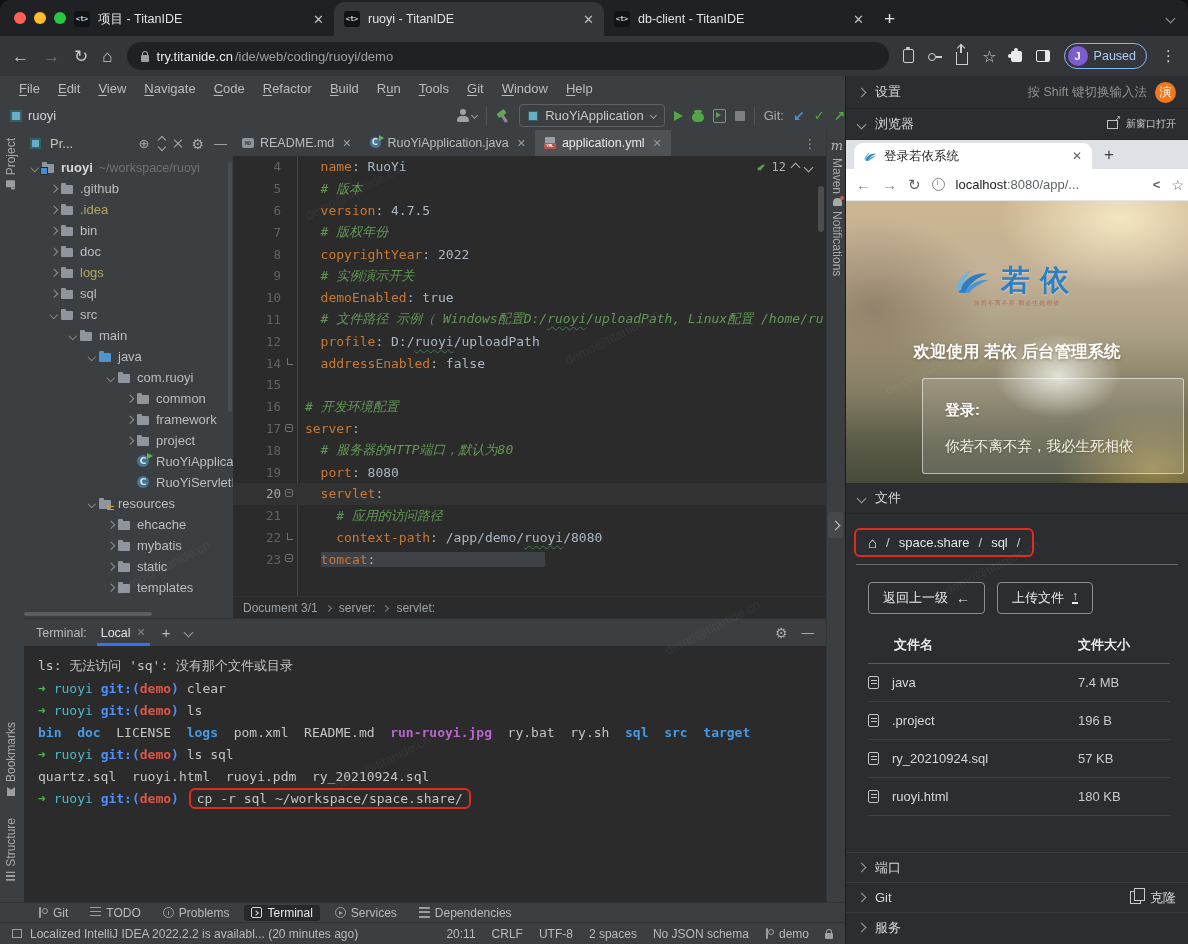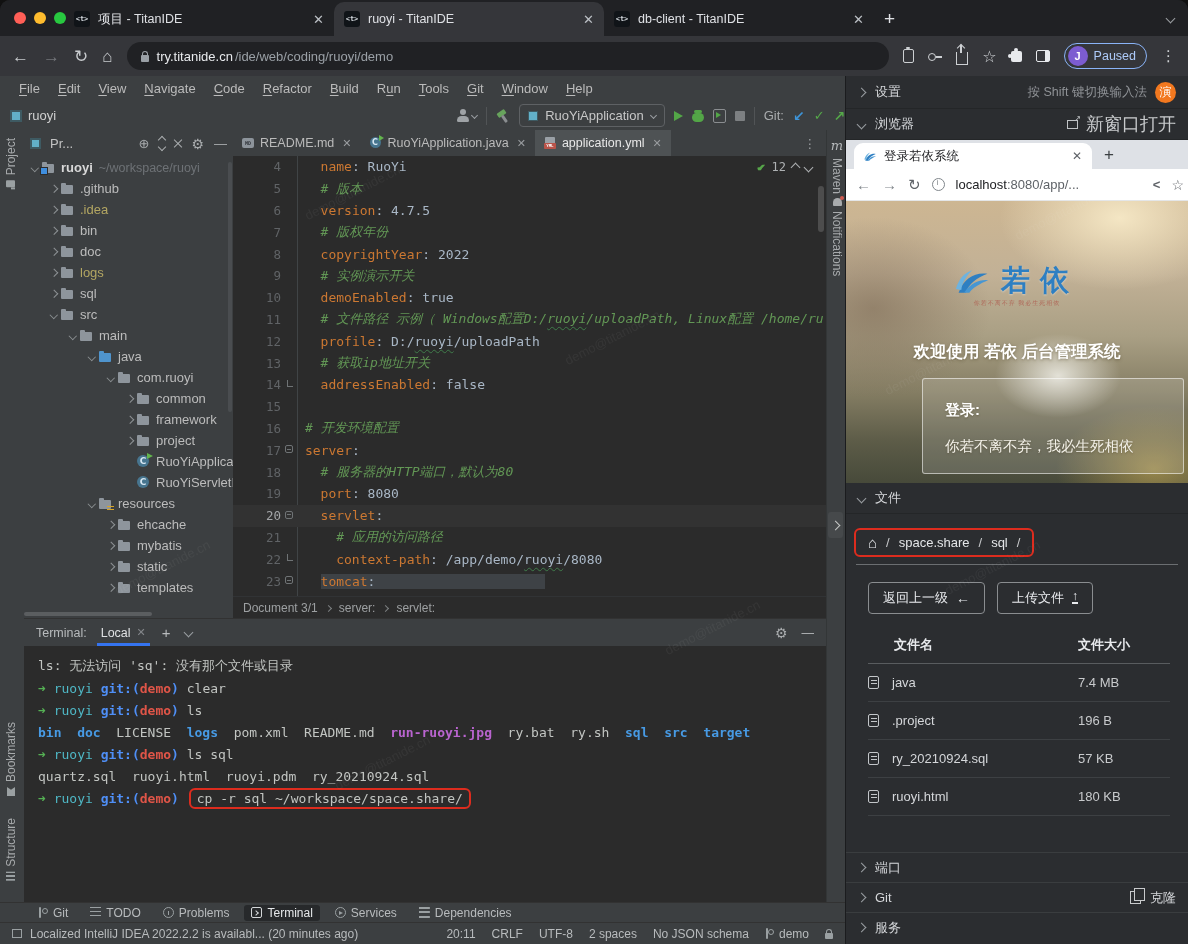--- a/index.html
+++ b/index.html
@@ -476,21 +476,20 @@
         <div class="escroll"></div>
       <div class="cline"><span class="gut"><span class="lnum">4</span></span><span class="ctext" style="padding-left: 23.6px;"><span><span class="tk-k">name</span><span class="tk-p">: </span><span class="tk-v">RuoYi</span></span></span></div>
           <div class="cline"><span class="gut"><span class="lnum">5</span></span><span class="ctext" style="padding-left: 23.6px;"><span><span class="tk-c"># 版本</span></span></span></div>
           <div class="cline"><span class="gut"><span class="lnum">6</span></span><span class="ctext" style="padding-left: 23.6px;"><span><span class="tk-k">version</span><span class="tk-p">: </span><span class="tk-v">4.7.5</span></span></span></div>
           <div class="cline"><span class="gut"><span class="lnum">7</span></span><span class="ctext" style="padding-left: 23.6px;"><span><span class="tk-c"># 版权年份</span></span></span></div>
           <div class="cline"><span class="gut"><span class="lnum">8</span></span><span class="ctext" style="padding-left: 23.6px;"><span><span class="tk-k">copyrightYear</span><span class="tk-p">: </span><span class="tk-v">2022</span></span></span></div>
           <div class="cline"><span class="gut"><span class="lnum">9</span></span><span class="ctext" style="padding-left: 23.6px;"><span><span class="tk-c"># 实例演示开关</span></span></span></div>
           <div class="cline"><span class="gut"><span class="lnum">10</span></span><span class="ctext" style="padding-left: 23.6px;"><span><span class="tk-k">demoEnabled</span><span class="tk-p">: </span><span class="tk-v">true</span></span></span></div>
           <div class="cline"><span class="gut"><span class="lnum">11</span></span><span class="ctext" style="padding-left: 23.6px;"><span><span class="tk-c"># 文件路径 示例（ Windows配置D:/</span><span class="tk-ct">ruoyi</span><span class="tk-c">/uploadPath, Linux配置 /home/ru</span></span></span></div>
           <div class="cline"><span class="gut"><span class="lnum">12</span></span><span class="ctext" style="padding-left: 23.6px;"><span><span class="tk-k">profile</span><span class="tk-p">: </span><span class="tk-v">D:/</span><span class="tk-vt">ruoyi</span><span class="tk-v">/uploadPath</span></span></span></div>
-          <div class="cline"><span class="gut"><span class="lnum">13</span></span><span class="ctext" style="padding-left: 23.6px;"><span><span class="tk-c"># 获取ip地址开关</span></span></span></div>
           <div class="cline"><span class="gut"><span class="lnum">14</span><span class="gic clip"></span></span><span class="ctext" style="padding-left: 23.6px;"><span><span class="tk-k">addressEnabled</span><span class="tk-p">: </span><span class="tk-v">false</span></span></span></div>
           <div class="cline"><span class="gut"><span class="lnum">15</span></span><span class="ctext" style="padding-left: 8px;"><span></span></span></div>
           <div class="cline"><span class="gut"><span class="lnum">16</span></span><span class="ctext" style="padding-left: 8px;"><span><span class="tk-c"># 开发环境配置</span></span></span></div>
           <div class="cline"><span class="gut"><span class="lnum">17</span><span class="gic"></span></span><span class="ctext" style="padding-left: 8px;"><span><span class="tk-k">server</span><span class="tk-p">:</span></span></span></div>
           <div class="cline"><span class="gut"><span class="lnum">18</span></span><span class="ctext" style="padding-left: 23.6px;"><span><span class="tk-c"># 服务器的HTTP端口，默认为80</span></span></span></div>
           <div class="cline"><span class="gut"><span class="lnum">19</span></span><span class="ctext" style="padding-left: 23.6px;"><span><span class="tk-k">port</span><span class="tk-p">: </span><span class="tk-v">8080</span></span></span></div>
           <div class="cline cur"><span class="gut"><span class="lnum">20</span><span class="gic"></span></span><span class="ctext" style="padding-left: 23.6px;"><span><span class="tk-k">servlet</span><span class="tk-p">:</span></span></span></div>
           <div class="cline"><span class="gut"><span class="lnum">21</span></span><span class="ctext" style="padding-left: 39.2px;"><span><span class="tk-c"># 应用的访问路径</span></span></span></div>
           <div class="cline"><span class="gut"><span class="lnum">22</span><span class="gic clip"></span></span><span class="ctext" style="padding-left: 39.2px;"><span><span class="tk-k">context-path</span><span class="tk-p">: </span><span class="tk-v">/app/demo/</span><span class="tk-vt">ruoyi</span><span class="tk-v">/8080</span></span></span></div>
           <div class="cline"><span class="gut"><span class="lnum">23</span><span class="gic"></span></span><span class="ctext" style="padding-left: 23.6px;"><span class="hlband"><span class="tk-k">tomcat</span><span class="tk-p">:</span></span></span></div>
@@ -595,21 +594,21 @@
       <span class="right">
         <span class="hint">按 Shift 键切换输入法</span>
         <span class="ime">演</span>
       </span>
     </div>
     <div class="rp-row">
       <span class="cv cv-d"></span>
       <span class="rp-lab">浏览器</span>
       <span class="right">
         <span class="ico-nw"></span>
-        <span style="font-size:18px;color:#c8cacc;">新窗口打开</span>
+        <span style="font-size:10px;color:#c8cacc;">新窗口打开</span>
       </span>
     </div>
 
     <div class="mbrowser">
       <div class="mb-tabbar">
         <div class="mb-tab">
           <svg class="leafsvg" width="13" height="11" viewBox="0 0 40 30">
               <path d="M4 28 C10 12 22 5 36 7 C25 11 15 18 12 28 Z" fill="#2e7fc2"></path>
               <path d="M10 28 C18 17 27 13 37 14 C28 18 19 23 16 28 Z" fill="#4796d2"></path>
               <path d="M1 24 C4 13 10 6 19 3 C13 9 8 16 7 25 Z" fill="#6db3e0"></path>

